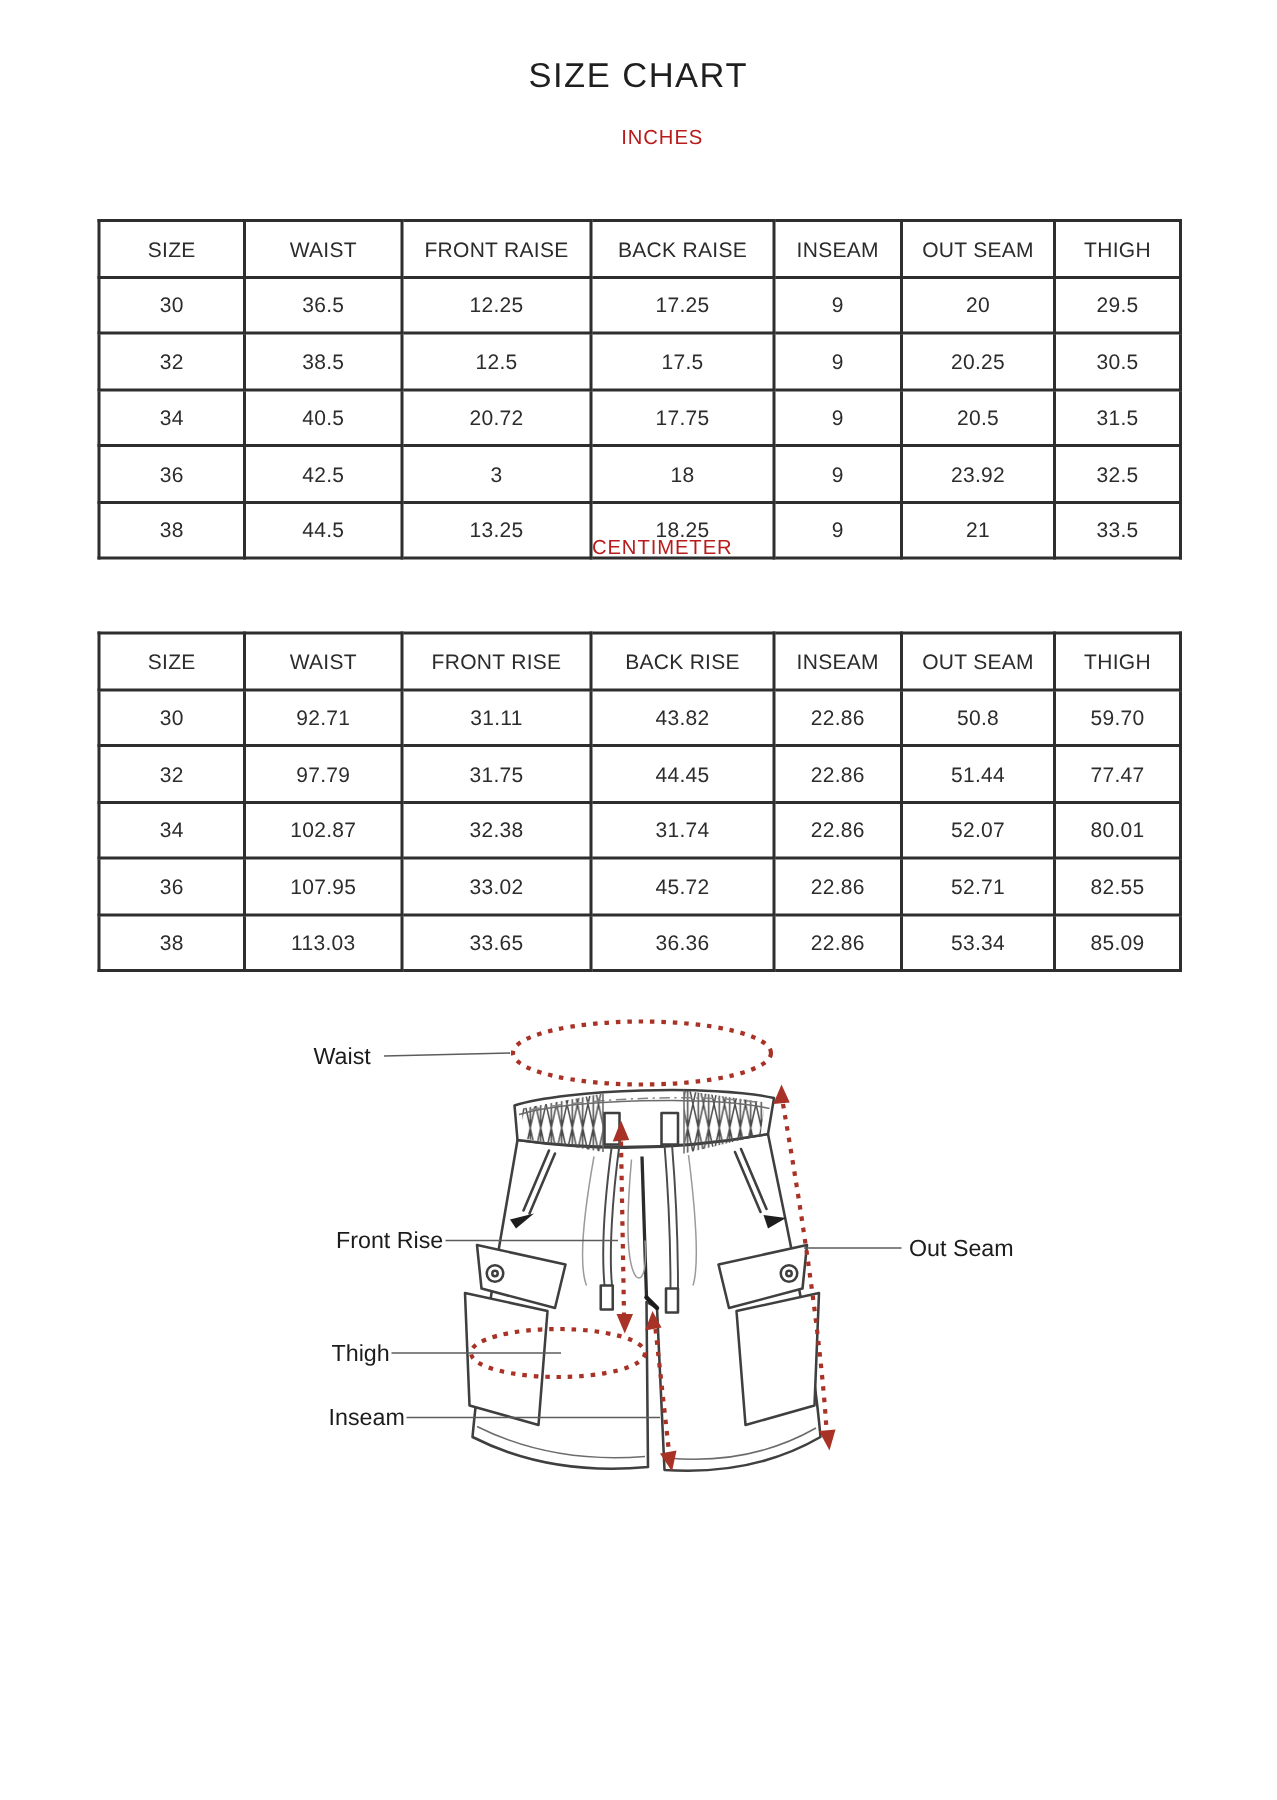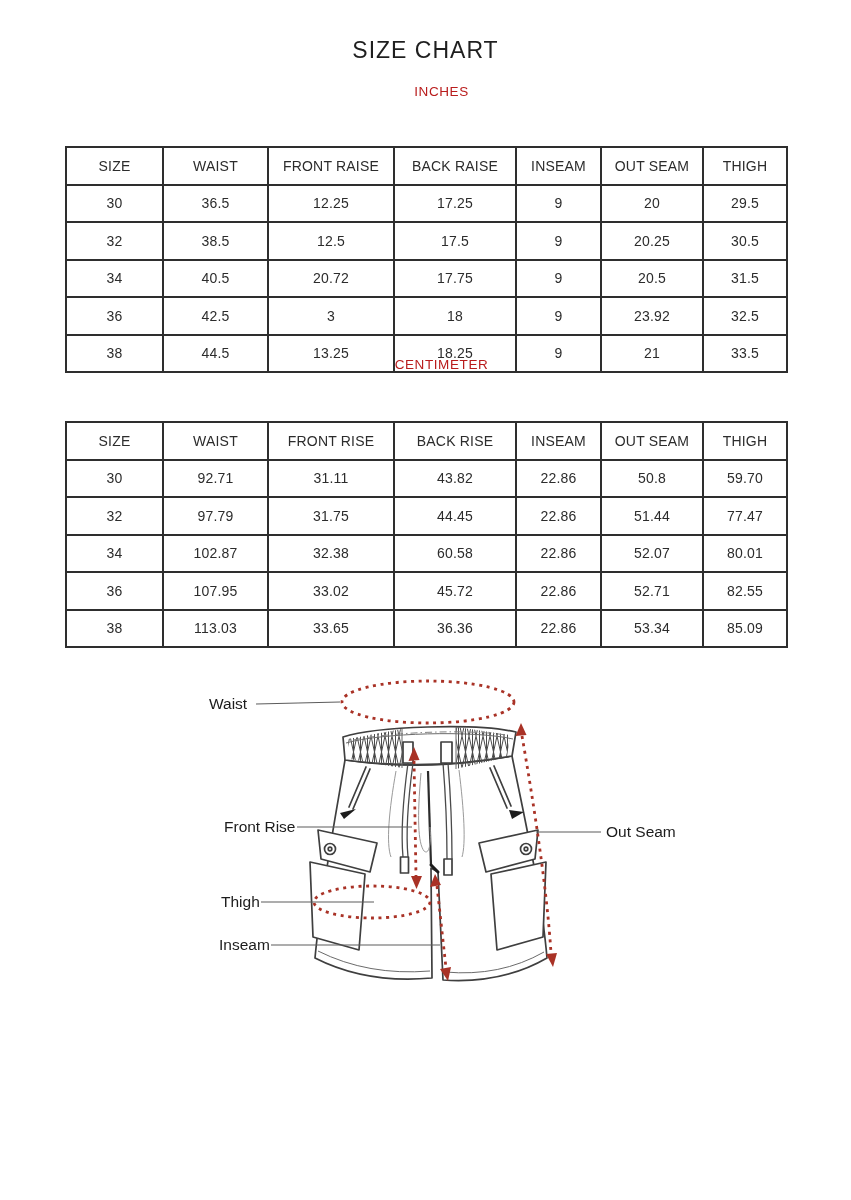--- a/index.html
+++ b/index.html
@@ -162,21 +162,21 @@
           <td>31.75</td>
           <td>44.45</td>
           <td>22.86</td>
           <td>51.44</td>
           <td>77.47</td>
         </tr>
         <tr>
           <td>34</td>
           <td>102.87</td>
           <td>32.38</td>
-          <td>60.58</td>
+          <td>31.74</td>
           <td>22.86</td>
           <td>52.07</td>
           <td>80.01</td>
         </tr>
         <tr>
           <td>36</td>
           <td>107.95</td>
           <td>33.02</td>
           <td>45.72</td>
           <td>22.86</td>

